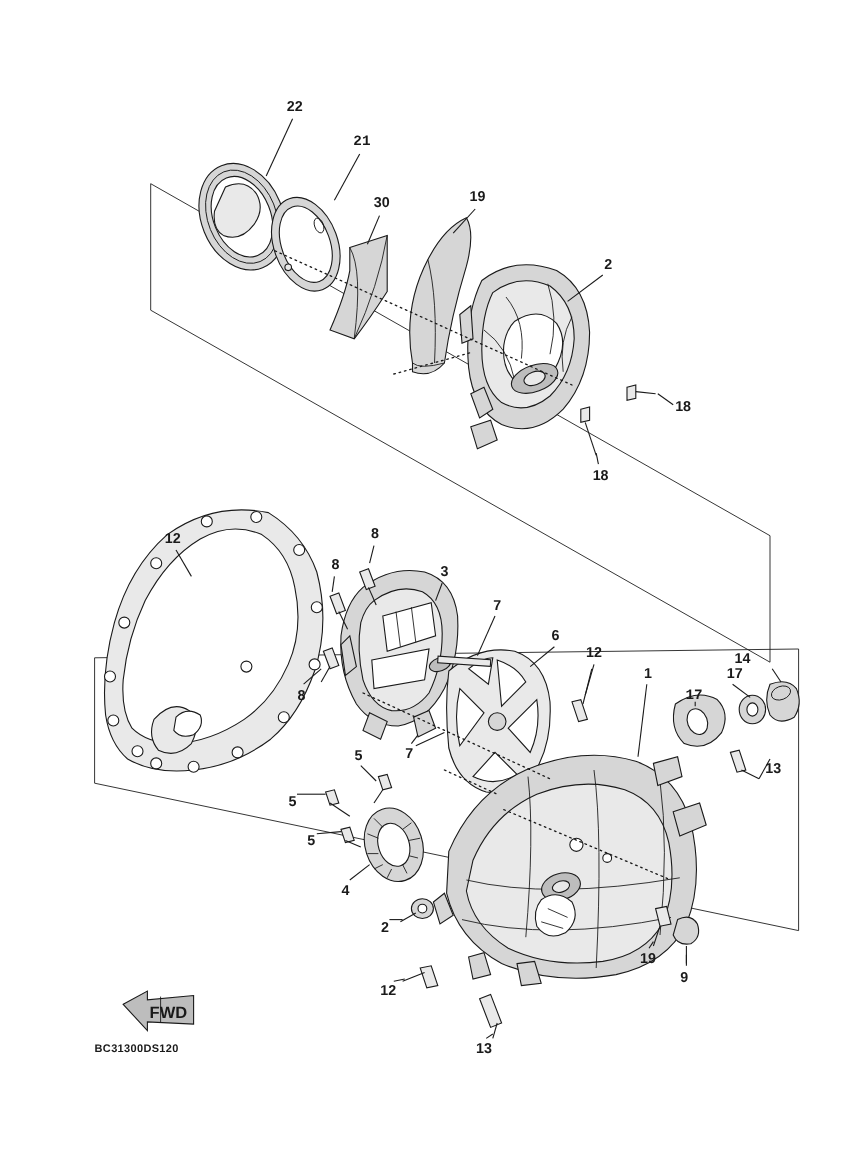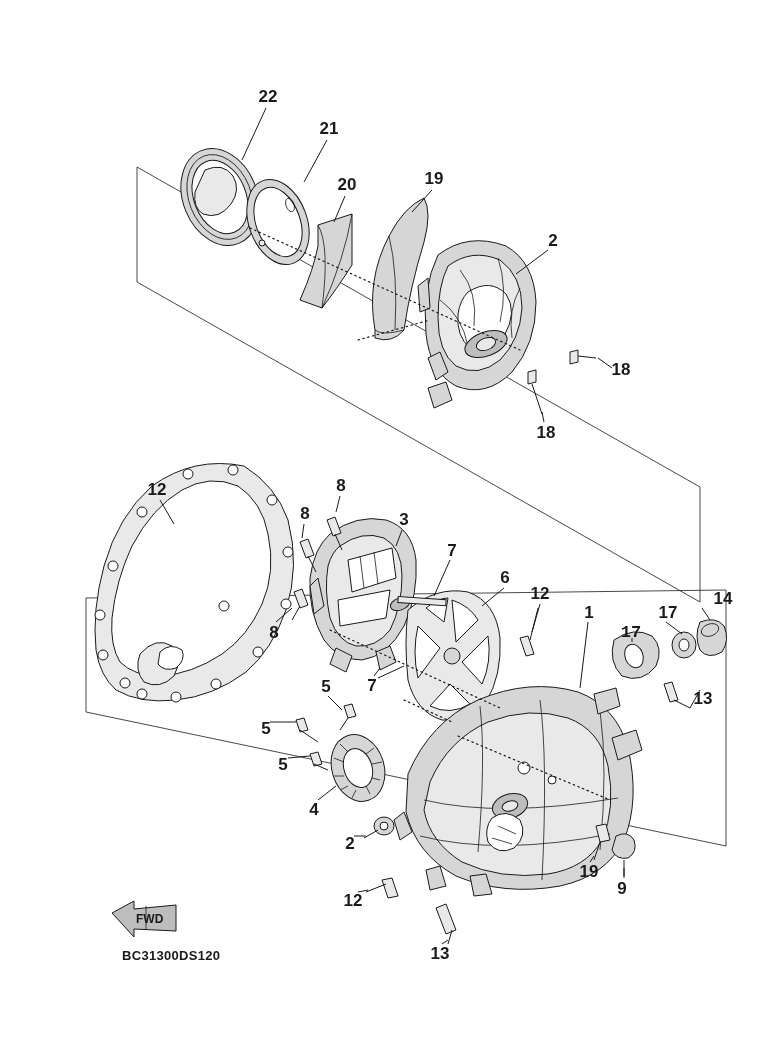--- a/index.html
+++ b/index.html
@@ -20,41 +20,40 @@
   #diagram-svg {
     position: absolute;
     left: 0;
     top: 0;
     width: 770px;
     height: 1064px;
   }
   .callout {
     position: absolute;
     font-family: "Liberation Sans", sans-serif;
-    font-size: 17px;
+    font-size: 13px;
     font-weight: bold;
     color: #1a1a1a;
     line-height: 1;
     white-space: nowrap;
     transform: translate(-50%, -50%);
   }
   .part-code {
     position: absolute;
     font-family: "Liberation Sans", sans-serif;
-    font-size: 13px;
+    font-size: 10px;
     font-weight: bold;
     color: #1a1a1a;
     letter-spacing: 0.3px;
     white-space: nowrap;
-    margin-left: 36px;
   }
   .fwd-label {
     position: absolute;
     font-family: "Liberation Sans", sans-serif;
-    font-size: 12px;
+    font-size: 15px;
     font-weight: bold;
     color: #1a1a1a;
     white-space: nowrap;
   }
 </style>
 </head>
 <body>
 
 <div id="page">
 
@@ -333,37 +332,37 @@
       <path class="ln" d="M442 944 L448 940"></path>
     </g>
 
     <g>
       <path class="pd" d="M112 913 L134 901 L134 909 L176 905 L176 931 L134 929 L134 937 Z"></path>
       <path class="lnt" d="M146 906 L146 930"></path>
     </g>
   </svg>
 
   <div class="callout" style="left:268px; top:96px;">22</div>
-  <div class="callout" style="left:329px; top:128px;">21</div>
-  <div class="callout" style="left:347px; top:184px;">20</div>
+  <div class="callout" style="left:329px; top:128px;font-family:Liberation Mono, monospace;">21</div>
+  <div class="callout" style="left:347px; top:184px;">30</div>
   <div class="callout" style="left:434px; top:178px;">19</div>
   <div class="callout" style="left:553px; top:240px;">2</div>
   <div class="callout" style="left:621px; top:369px;">18</div>
   <div class="callout" style="left:546px; top:432px;">18</div>
   <div class="callout" style="left:157px; top:489px;">12</div>
   <div class="callout" style="left:341px; top:485px;">8</div>
   <div class="callout" style="left:305px; top:513px;">8</div>
   <div class="callout" style="left:404px; top:519px;">3</div>
   <div class="callout" style="left:452px; top:550px;">7</div>
   <div class="callout" style="left:274px; top:632px;">8</div>
   <div class="callout" style="left:505px; top:577px;">6</div>
   <div class="callout" style="left:540px; top:593px;">12</div>
   <div class="callout" style="left:589px; top:612px;">1</div>
   <div class="callout" style="left:668px; top:612px;">17</div>
-  <div class="callout" style="left:723px; top:598px;">14</div>
+  <div class="callout" style="left:675px; top:598px;">14</div>
   <div class="callout" style="left:631px; top:632px;font-family:Liberation Mono, monospace;">17</div>
   <div class="callout" style="left:372px; top:685px;">7</div>
   <div class="callout" style="left:703px; top:698px;">13</div>
   <div class="callout" style="left:326px; top:686px;">5</div>
   <div class="callout" style="left:266px; top:728px;">5</div>
   <div class="callout" style="left:283px; top:764px;">5</div>
   <div class="callout" style="left:314px; top:809px;">4</div>
   <div class="callout" style="left:350px; top:843px;">2</div>
   <div class="callout" style="left:589px; top:871px;">19</div>
   <div class="callout" style="left:622px; top:888px;">9</div>

